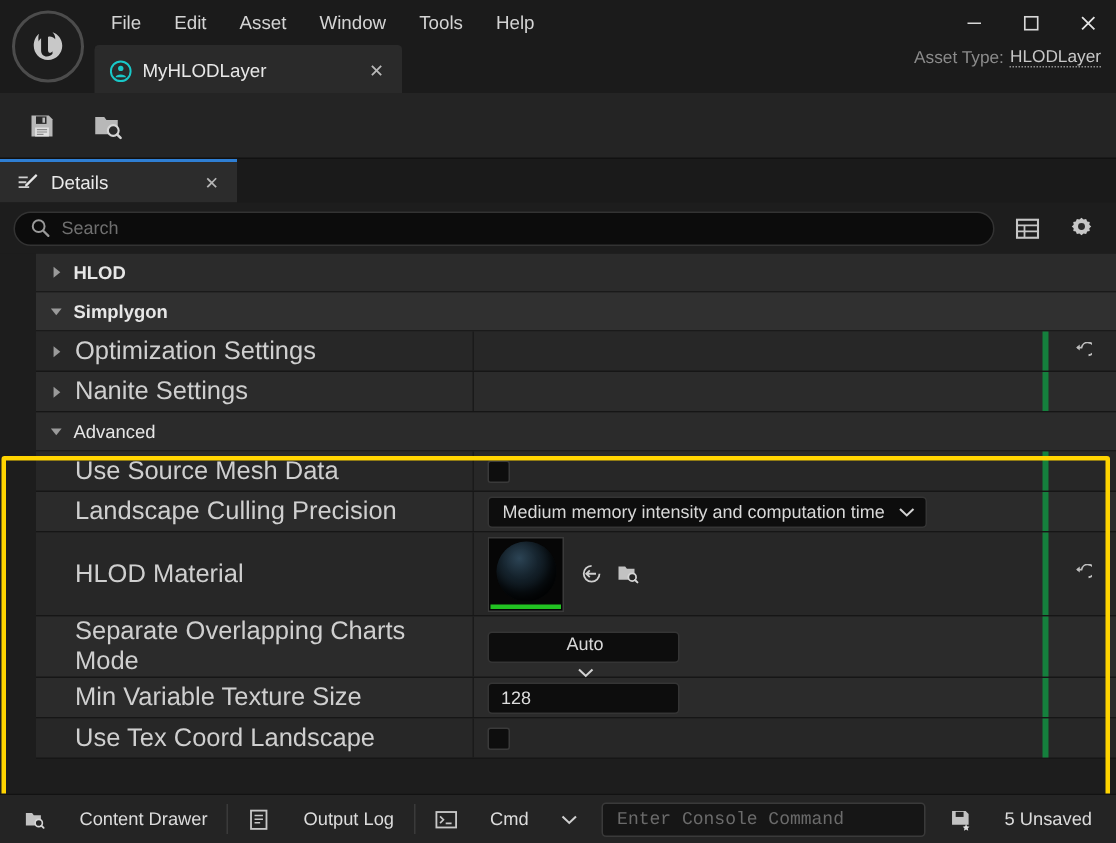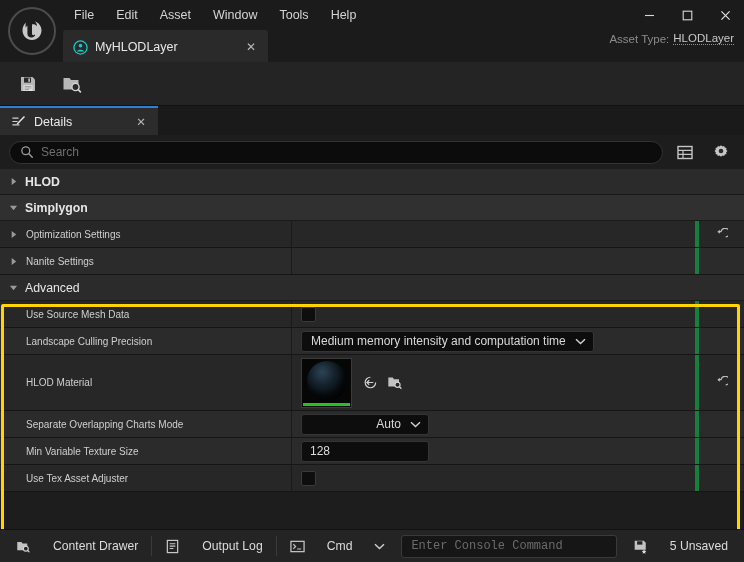--- a/index.html
+++ b/index.html
@@ -70,35 +70,35 @@
     flex: 1; height: 23px; background: #0c0c0c; border: 1px solid #333; border-radius: 12px;
     display: flex; align-items: center; gap: 7px; padding: 0 10px;
   }
   .searchbox input {
     flex: 1; background: transparent; border: none; outline: none;
     color: #ddd; font-size: 12px; font-family: "Liberation Sans", sans-serif;
   }
   .searchbox input::placeholder { color: #6f6f6f; }
   .sicon { width: 14px; height: 14px; flex: none; display: block; }
 
-  .proplist { flex: 1; overflow: hidden; background: #1d1d1d; position: relative; }
+  .proplist { flex: 1; overflow: hidden; background: #1d1d1d; position: relative; padding-left: 24px; }
 
   .cat { height: 26px; display: flex; align-items: center; padding-left: 9px; gap: 7px; background: #303030; border-bottom: 1px solid #1a1a1a; }
   .cat.dark { background: #2b2b2b; }
   .cat .catlabel { font-size: 12.3px; color: #e6e6e6; font-weight: bold; }
   .tri { width: 9px; height: 9px; flex: none; display: block; }
 
   .row { display: flex; align-items: stretch; min-height: 27px; border-bottom: 1px solid #161616; background: #272727; }
   .row.alt { background: #2b2b2b; }
   .row .namecell {
     width: 292px; flex: none; display: flex; align-items: center; gap: 8px;
     padding-left: 9px; border-right: 1px solid #1a1a1a;
   }
   .row .namecell.indent { padding-left: 26px; }
-  .row .nlabel { font-size: 10px; color: #cfcfcf; }
+  .row .nlabel { font-size: 17px; color: #cfcfcf; }
   .row .valcell { flex: 1; display: flex; align-items: center; padding-left: 9px; gap: 9px; border-right: 4px solid #15803d; }
   .row .resetcell { width: 45px; flex: none; display: flex; align-items: center; justify-content: center; }
 
   .reset-icon { width: 13px; height: 13px; display: block; }
 
   .checkbox {
     width: 15px; height: 15px; background: #0e0e0e; border: 1px solid #3a3a3a; border-radius: 2px;
     display: flex; align-items: center; justify-content: center;
   }
   .checkbox svg { display: block; }
@@ -378,21 +378,21 @@
             <path d="M5.2 1.8 L2.6 4 L5.2 6.1 Z" fill="#bdbdbd"></path>
           </svg>
         </div>
       </div>
 
       <div class="row alt">
         <div class="namecell indent">
           <span class="nlabel">Separate Overlapping Charts Mode</span>
         </div>
         <div class="valcell">
-          <div class="combo" style="width:128px; justify-content:flex-end;">
+          <div class="combo" style="width:128px; justify-content:flex-start;flex-direction:column;">
             <span class="ctext">Auto</span>
             <svg class="carrow" viewBox="0 0 11 7">
                 <path d="M1 1.3 L5.5 5.6 L10 1.3" fill="none" stroke="#d2d2d2" stroke-width="1.4"></path>
               </svg>
           </div>
         </div>
         <div class="resetcell"></div>
       </div>
 
 
@@ -403,21 +403,21 @@
         <div class="valcell">
           <div class="numfield">
             <span class="ntext">128</span>
           </div>
         </div>
         <div class="resetcell"></div>
       </div>
 
       <div class="row">
         <div class="namecell indent">
-          <span class="nlabel">Use Tex Asset Adjuster</span>
+          <span class="nlabel">Use Tex Coord Landscape</span>
         </div>
         <div class="valcell">
           <div class="checkbox"></div>
         </div>
         <div class="resetcell"></div>
       </div>
 
       <div class="highlight" style="left:1px; top:135px; width:739px; height:248px;"></div>
     </div>
   </div>

